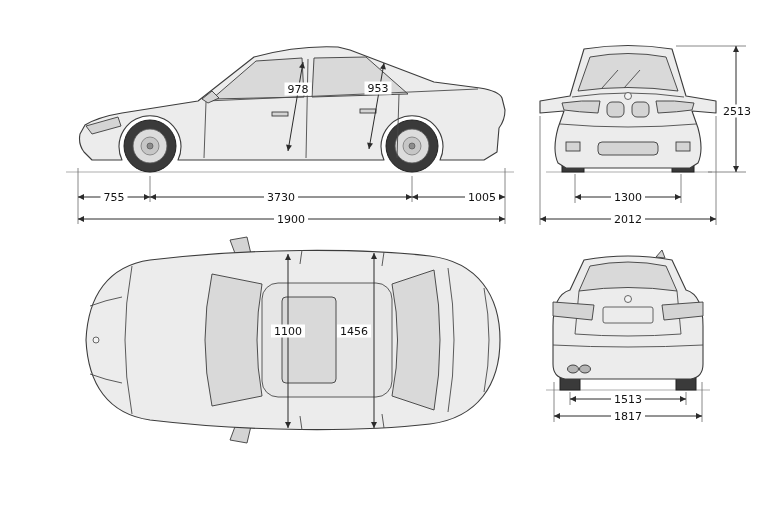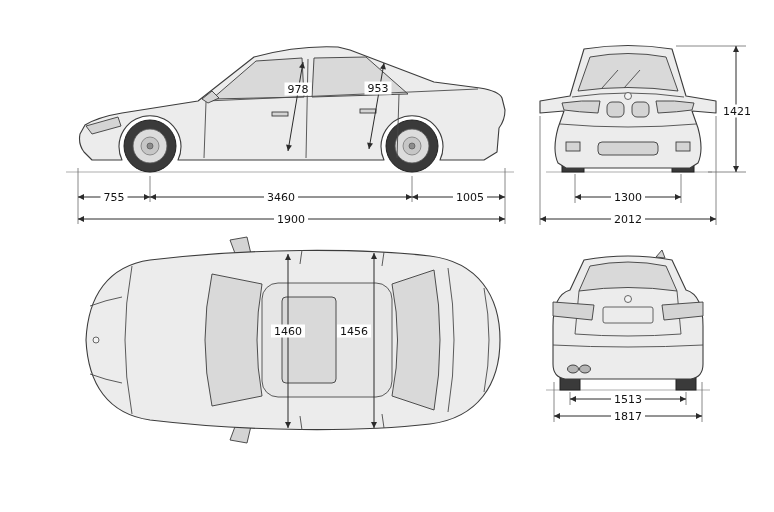--- a/index.html
+++ b/index.html
@@ -152,24 +152,24 @@
       <line x1="570" y1="399" x2="686" y2="399" class="dimline" marker-start="url(#arr)" marker-end="url(#arr)"></line>
       <line x1="554" y1="382" x2="554" y2="422" class="ext"></line>
       <line x1="702" y1="382" x2="702" y2="422" class="ext"></line>
       <line x1="554" y1="416" x2="702" y2="416" class="dimline" marker-start="url(#arr)" marker-end="url(#arr)"></line>
     </g>
   </svg>
 
   <span class="dim" style="left:298px;top:89px">978</span>
   <span class="dim" style="left:378px;top:88px">953</span>
   <span class="dim" style="left:114px;top:197px">755</span>
-  <span class="dim" style="left:281px;top:197px">3460</span>
-  <span class="dim" style="left:470px;top:197px">1005</span>
+  <span class="dim" style="left:281px;top:197px">3730</span>
+  <span class="dim" style="left:482px;top:197px">1005</span>
   <span class="dim" style="left:291px;top:219px">1900</span>
-  <span class="dim" style="left:737px;top:111px">1421</span>
+  <span class="dim" style="left:737px;top:111px">2513</span>
   <span class="dim" style="left:628px;top:197px">1300</span>
   <span class="dim" style="left:628px;top:219px">2012</span>
-  <span class="dim" style="left:288px;top:331px">1460</span>
+  <span class="dim" style="left:288px;top:331px">1100</span>
   <span class="dim" style="left:354px;top:331px">1456</span>
   <span class="dim" style="left:628px;top:399px">1513</span>
   <span class="dim" style="left:628px;top:416px">1817</span>
 
 </div>
 
 </body></html>

